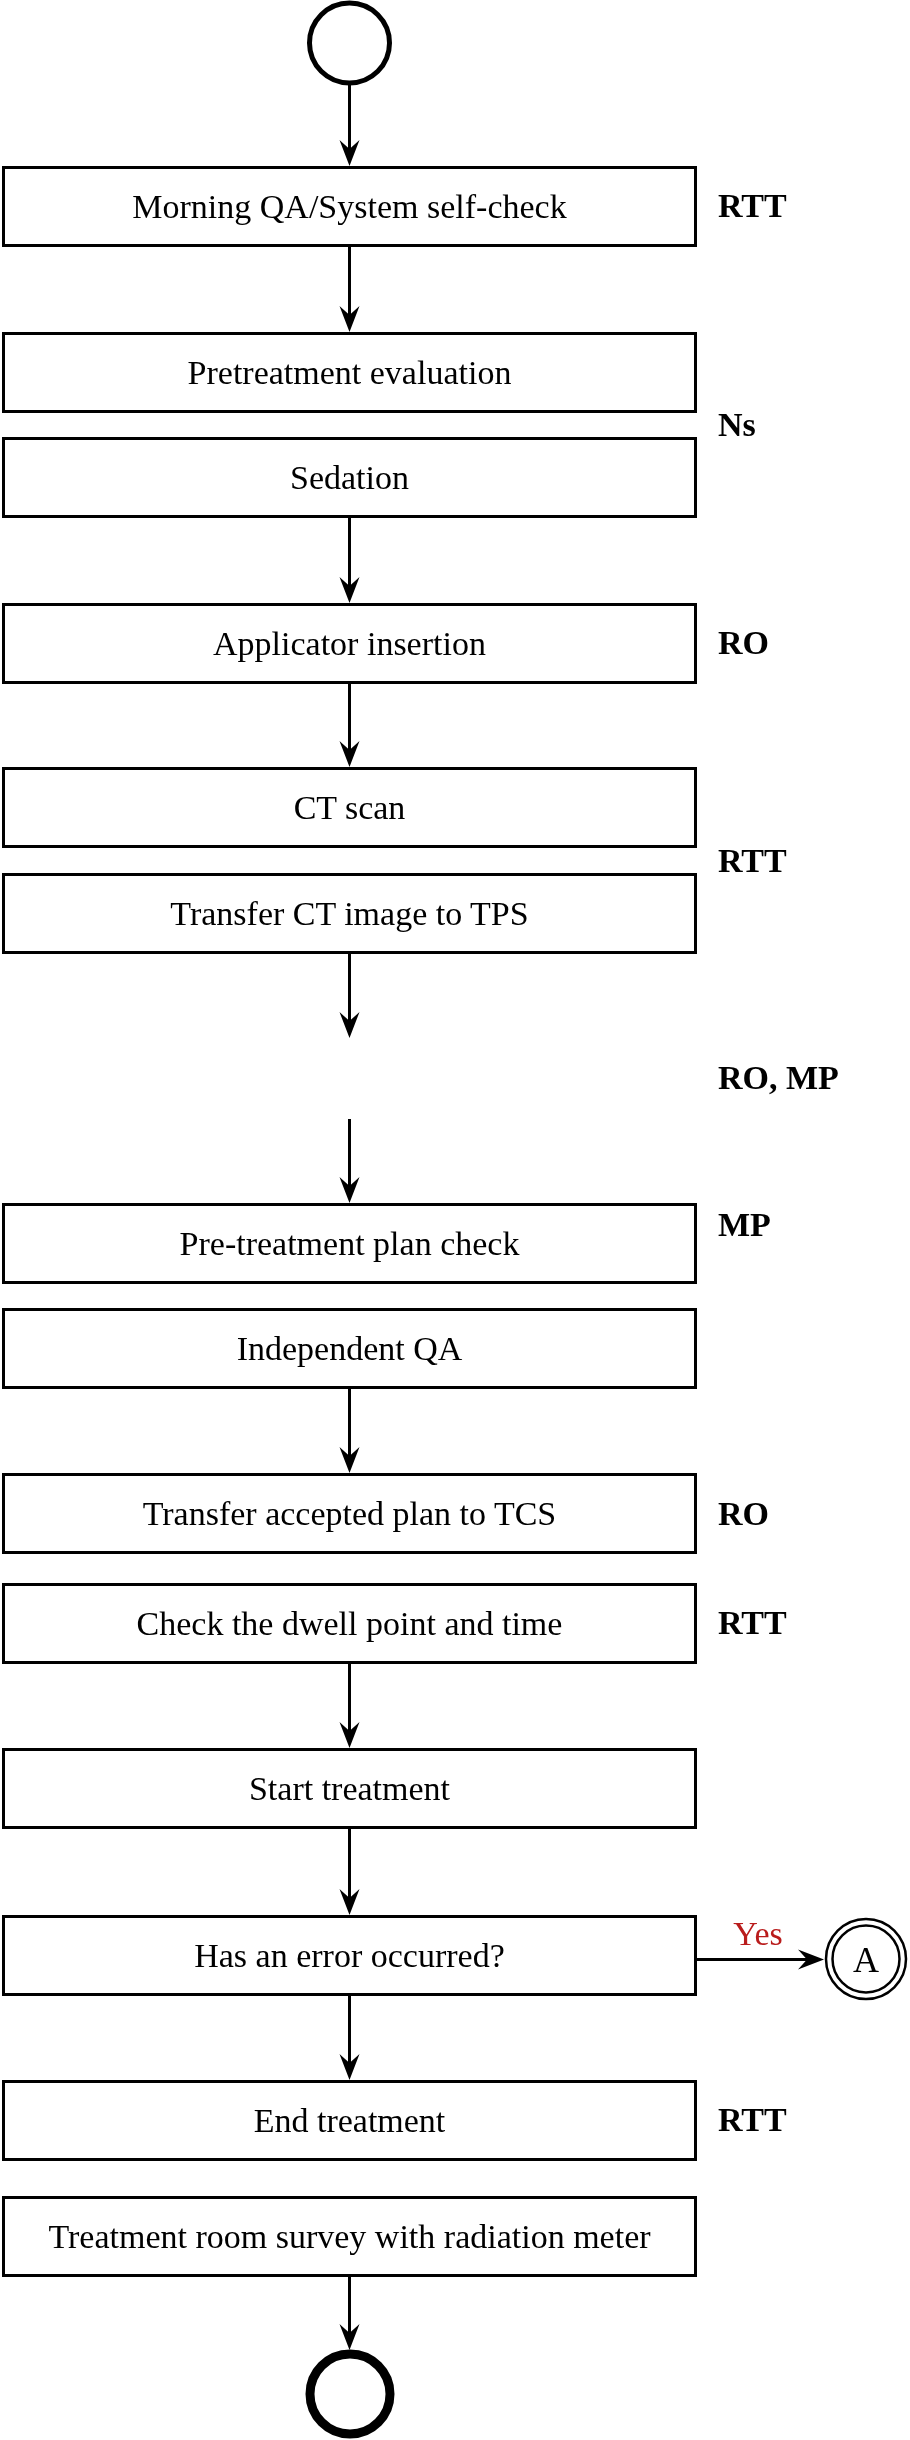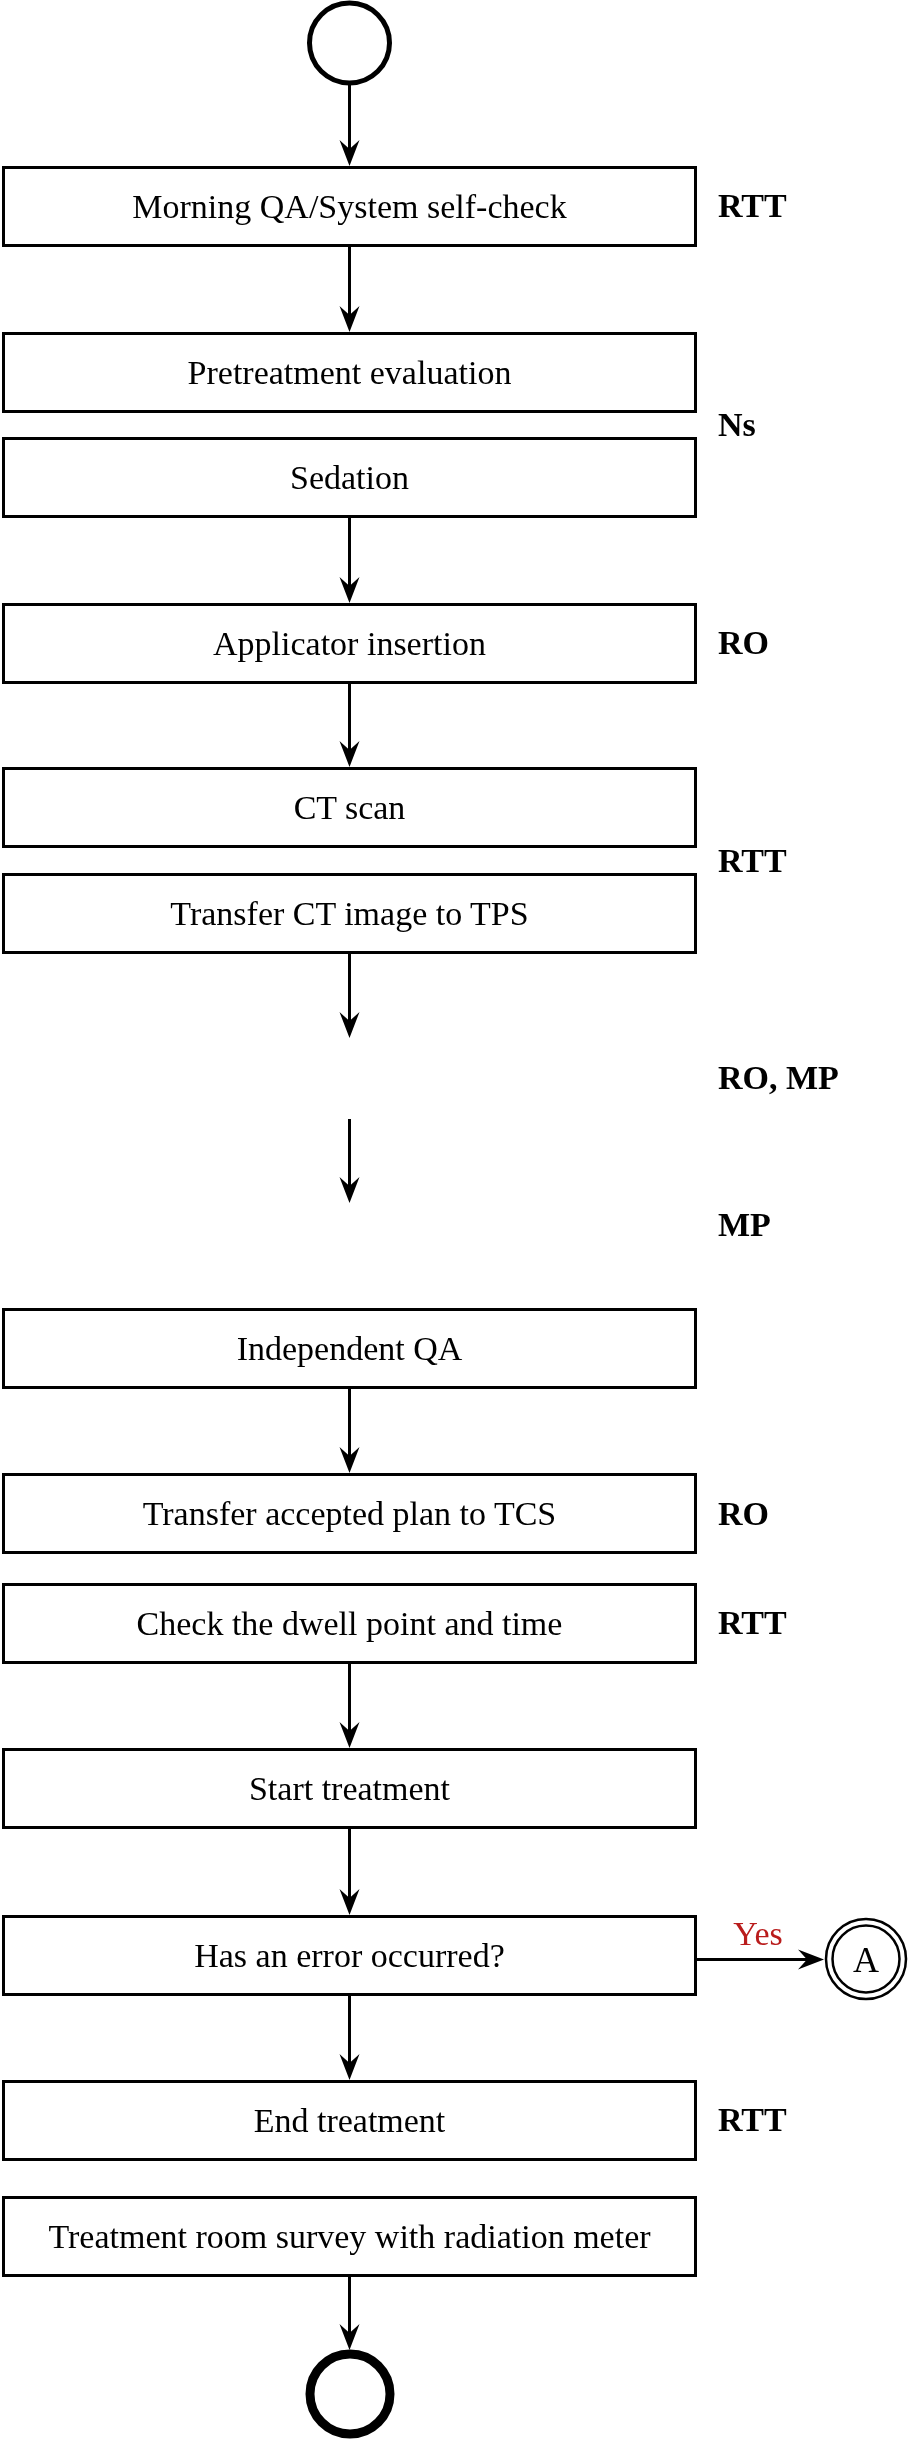--- a/index.html
+++ b/index.html
@@ -131,20 +131,23 @@
   </div>
   <div class="box" style="top:437px">
     <span class="box-label">Sedation</span>
   </div>
   <div class="box" style="top:767px">
     <span class="box-label">CT scan</span>
   </div>
   <div class="box" style="top:873px">
     <span class="box-label">Transfer CT image to TPS</span>
   </div>
+  <div class="box" style="top:1203px">
+    <span class="box-label">Pre-treatment plan check</span>
+  </div>
   <div class="box" style="top:1308px">
     <span class="box-label">Independent QA</span>
   </div>
   <div class="box" style="top:1583px">
     <span class="box-label">Check the dwell point and time</span>
   </div>
   <div class="box" style="top:1473px">
     <span class="box-label">Transfer accepted plan to TCS</span>
   </div>
   <div class="box" style="top:1748px">

